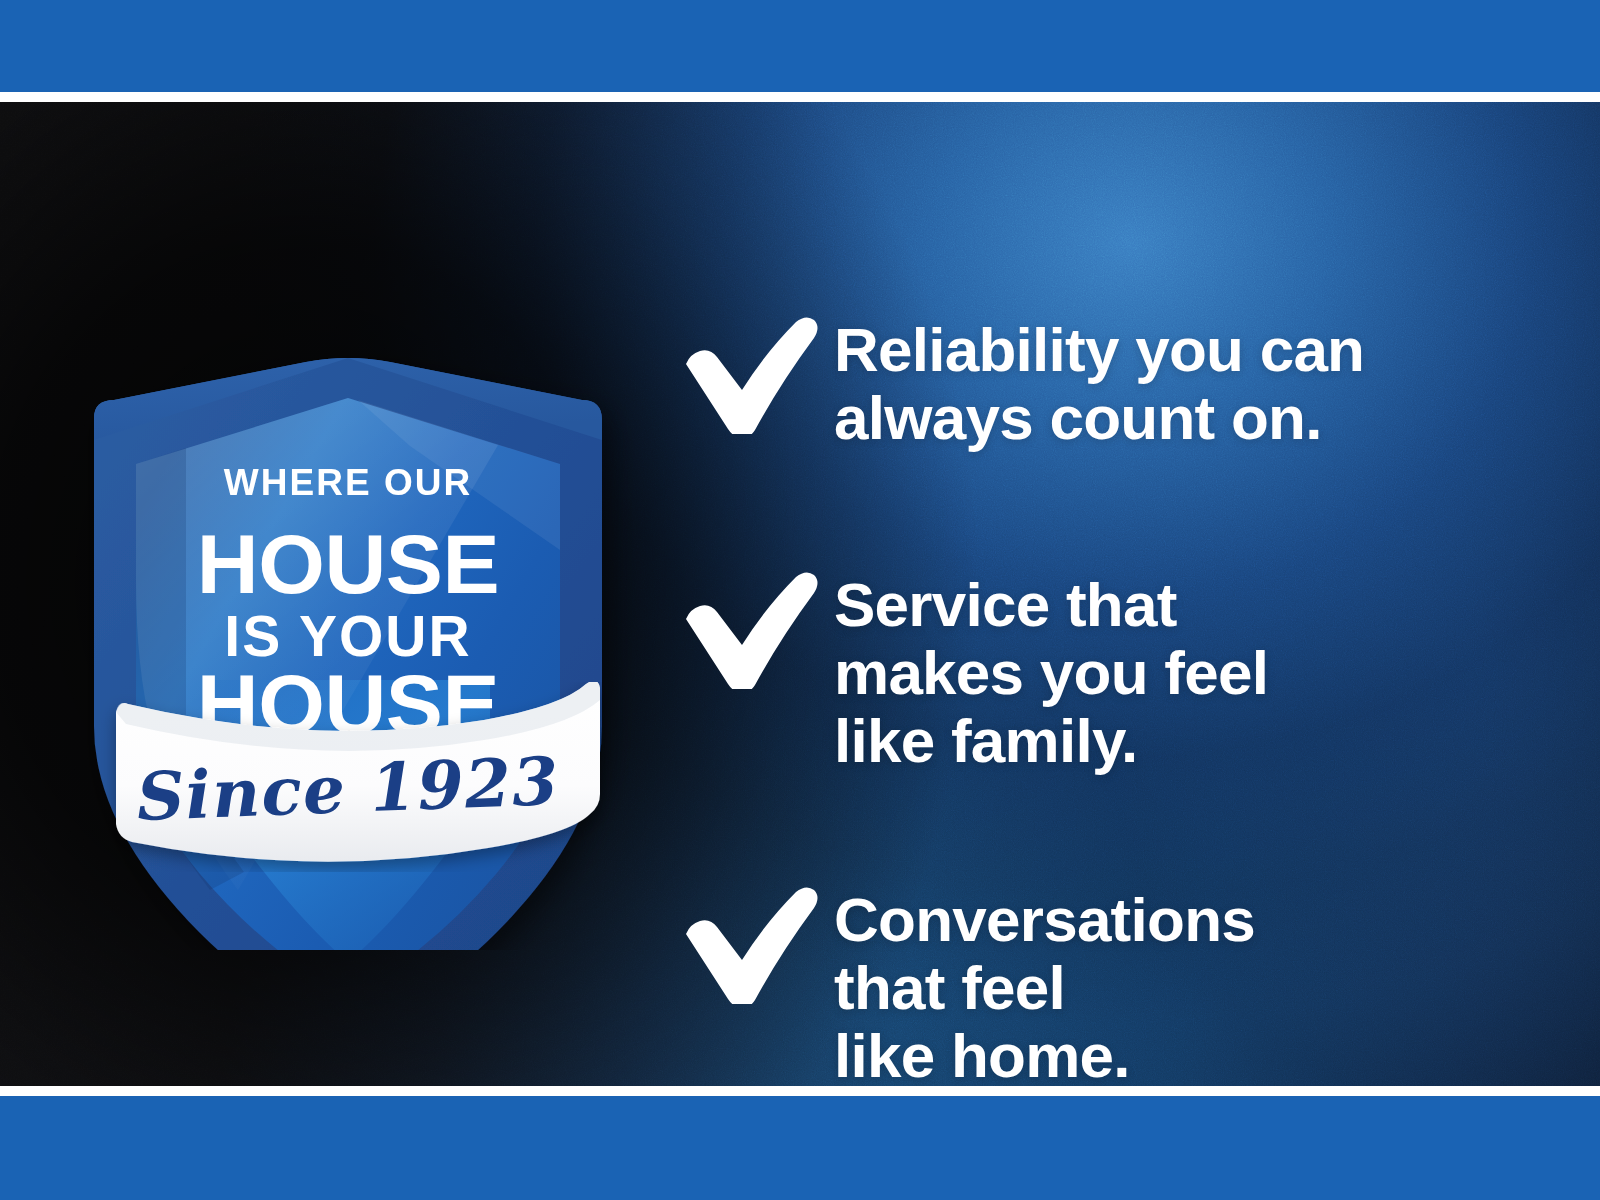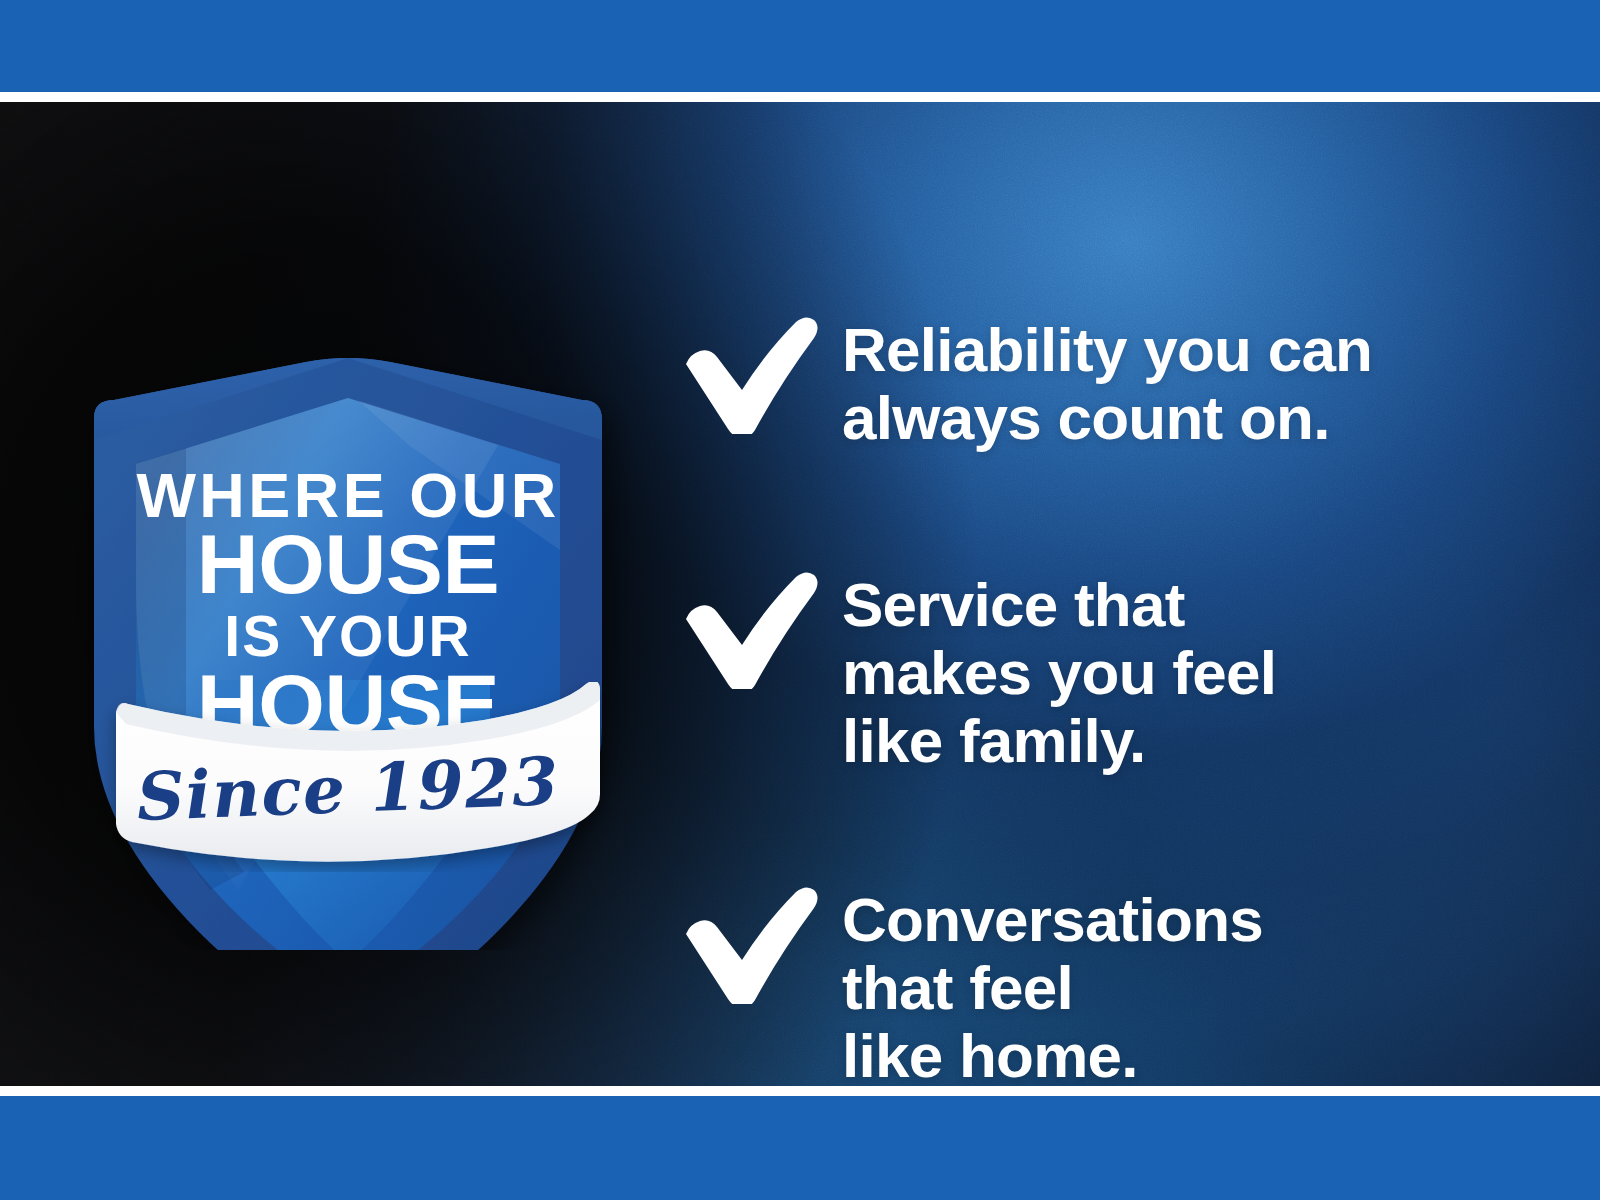--- a/index.html
+++ b/index.html
@@ -110,21 +110,21 @@
     width: 580px;
     text-align: center;
     color: #ffffff;
     font-family: "Liberation Sans", sans-serif;
     font-weight: bold;
     letter-spacing: 0.01em;
     line-height: 1;
     white-space: nowrap;
     user-select: none;
   }
-  #logo-line-1 { top: 214px; font-size: 63px; letter-spacing: 0.055em; }
+  #logo-line-1 { top: 214px; font-size: 37px; letter-spacing: 0.055em; }
   #logo-line-2 { top: 272px; font-size: 84px; letter-spacing: -0.005em; transform: scaleX(1.02); }
   #logo-line-3 { top: 358px; font-size: 57px; letter-spacing: 0.035em; }
   #logo-line-4 { top: 412px; font-size: 84px; letter-spacing: -0.005em; transform: scaleX(1.02); }
 
   #logo-since {
     position: absolute;
     left: 0;
     top: 506px;
     width: 580px;
     text-align: center;
@@ -147,21 +147,20 @@
     top: 102px;
     width: 880px;
     height: 984px;
   }
   .benefit-row {
     position: absolute;
     left: 0;
     width: 880px;
     display: flex;
     align-items: flex-start;
-    gap: 8px;
   }
   #benefit-row-0 { top: 108px; }
   #benefit-row-1 { top: 363px; }
   #benefit-row-2 { top: 678px; }
 
   .check-icon {
     flex: 0 0 auto;
     width: 150px;
     height: 122px;
     margin-right: 12px;

